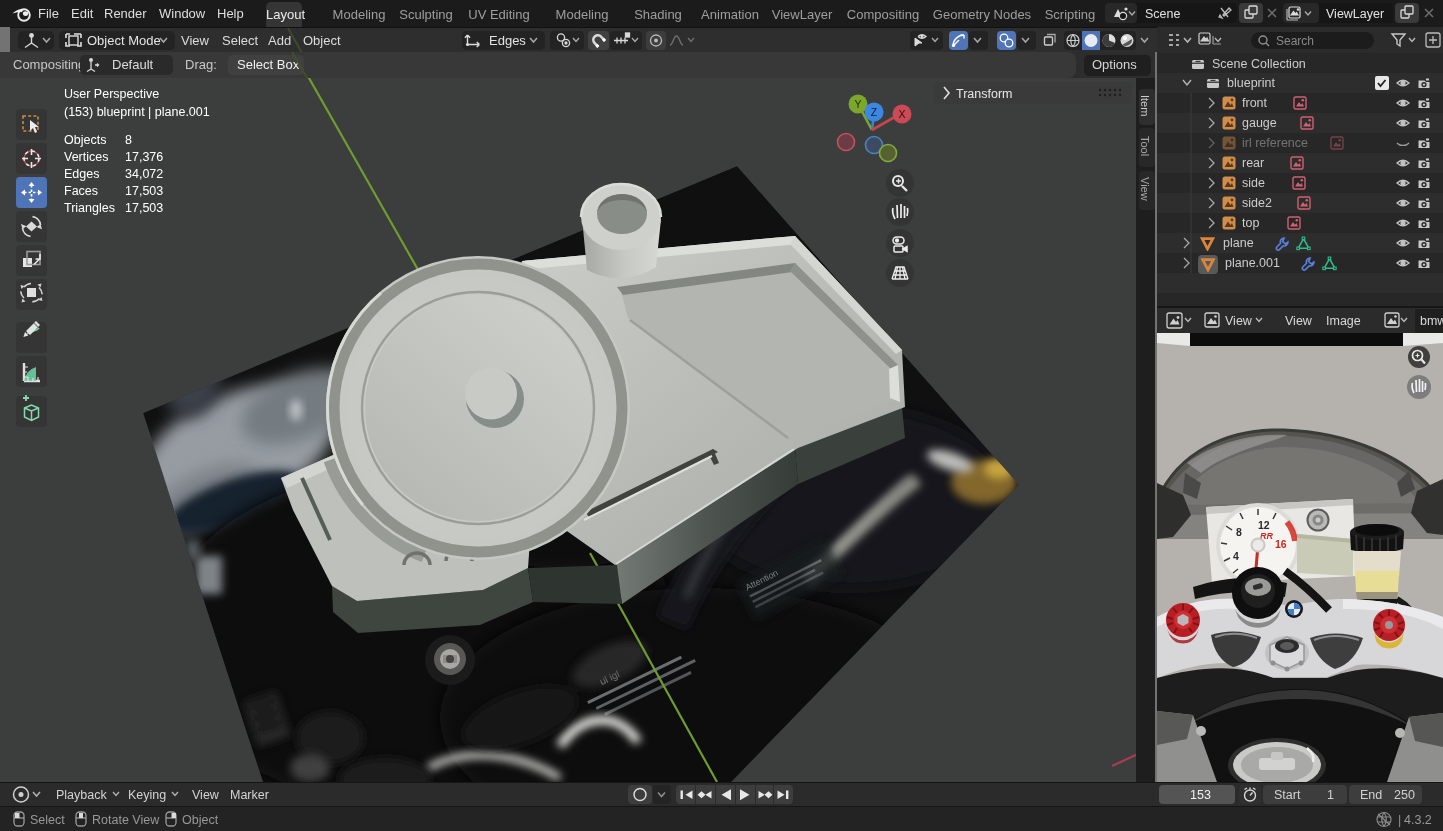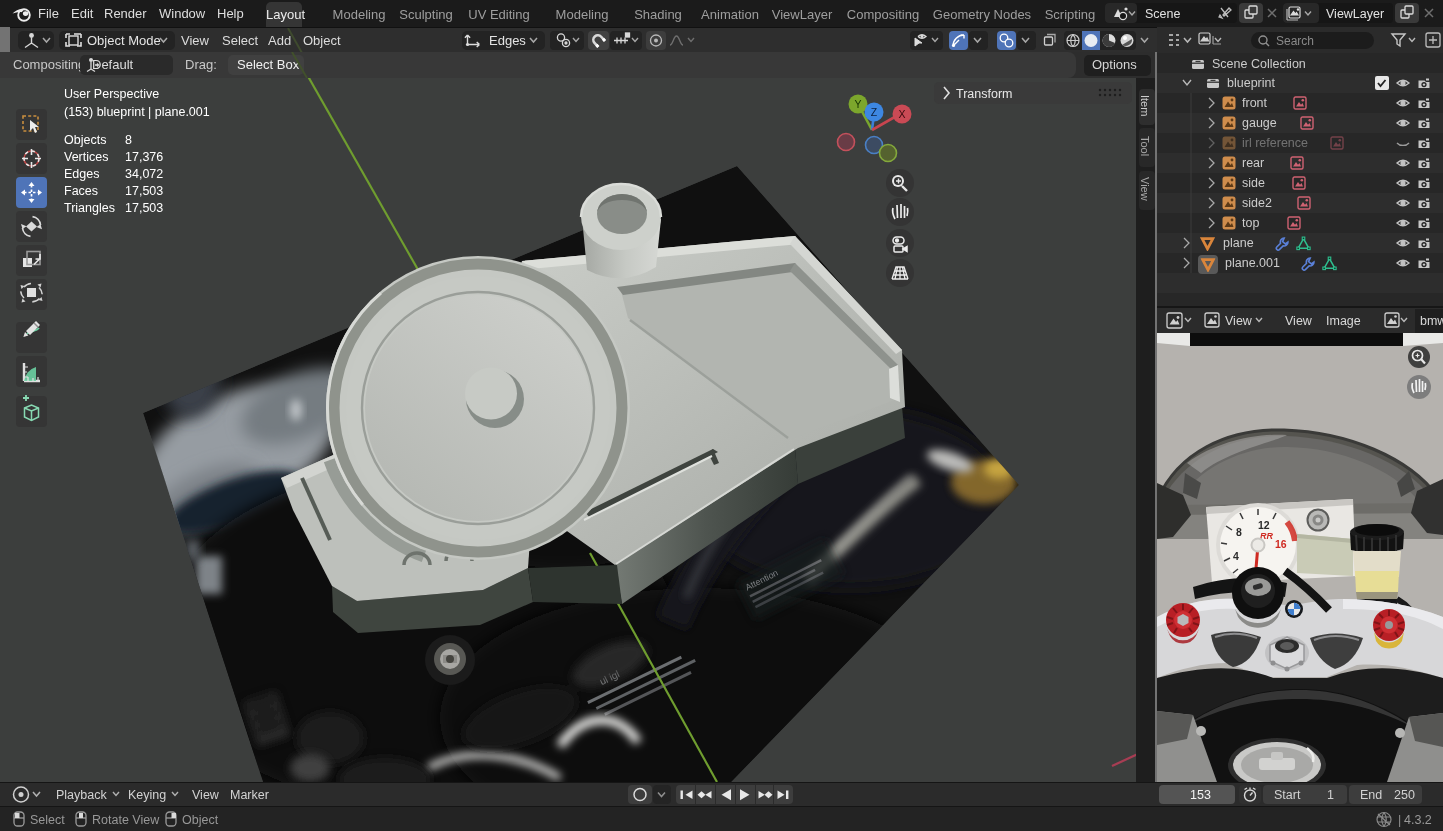--- a/index.html
+++ b/index.html
@@ -195,21 +195,21 @@
   </div>
 
   <div id="row3">
     <div class="sub"></div>
     <div class="r3txt" style="left:13px">Compositing:</div>
     <div class="pill" style="left:80px;top:3px;width:93px;height:20px;background:#2a2a2a"></div>
     <svg class="abs" style="left:84px;top:5px" width="16" height="16" viewBox="0 0 16 16">
       <circle cx="7" cy="3" r="2" fill="#d8d8d8"></circle>
       <path d="M7 5 v7 M7 12 l-4 2.5 M7 12 l4 2.5 M11 8 l3.5 0 M13 6.5 l1.5 1.5 l-1.5 1.5" stroke="#d8d8d8" stroke-width="1.3" fill="none"></path>
     </svg>
-    <div class="r3txt" style="left:92px;color:#dddddd">Default</div>
+    <div class="r3txt" style="left:112px;color:#dddddd">Default</div>
     <div class="r3txt" style="left:185px">Drag:</div>
     <div class="pill" style="left:228px;top:3px;width:76px;height:20px;background:#404040"></div>
     <div class="r3txt" style="left:237px;color:#f0f0f0">Select Box</div>
     <div class="pill" style="left:1084px;top:3px;width:67px;height:21px;background:#1f1f1f"></div>
     <div class="r3txt" style="left:1092px;color:#d5d5d5">Options</div>
     <svg class="abs" style="left:280px;top:0" width="40" height="26" viewBox="0 0 40 26">
         <line x1="12" y1="0" x2="27" y2="26" stroke="#41502c" stroke-width="2"></line>
       </svg>
   </div>
 

